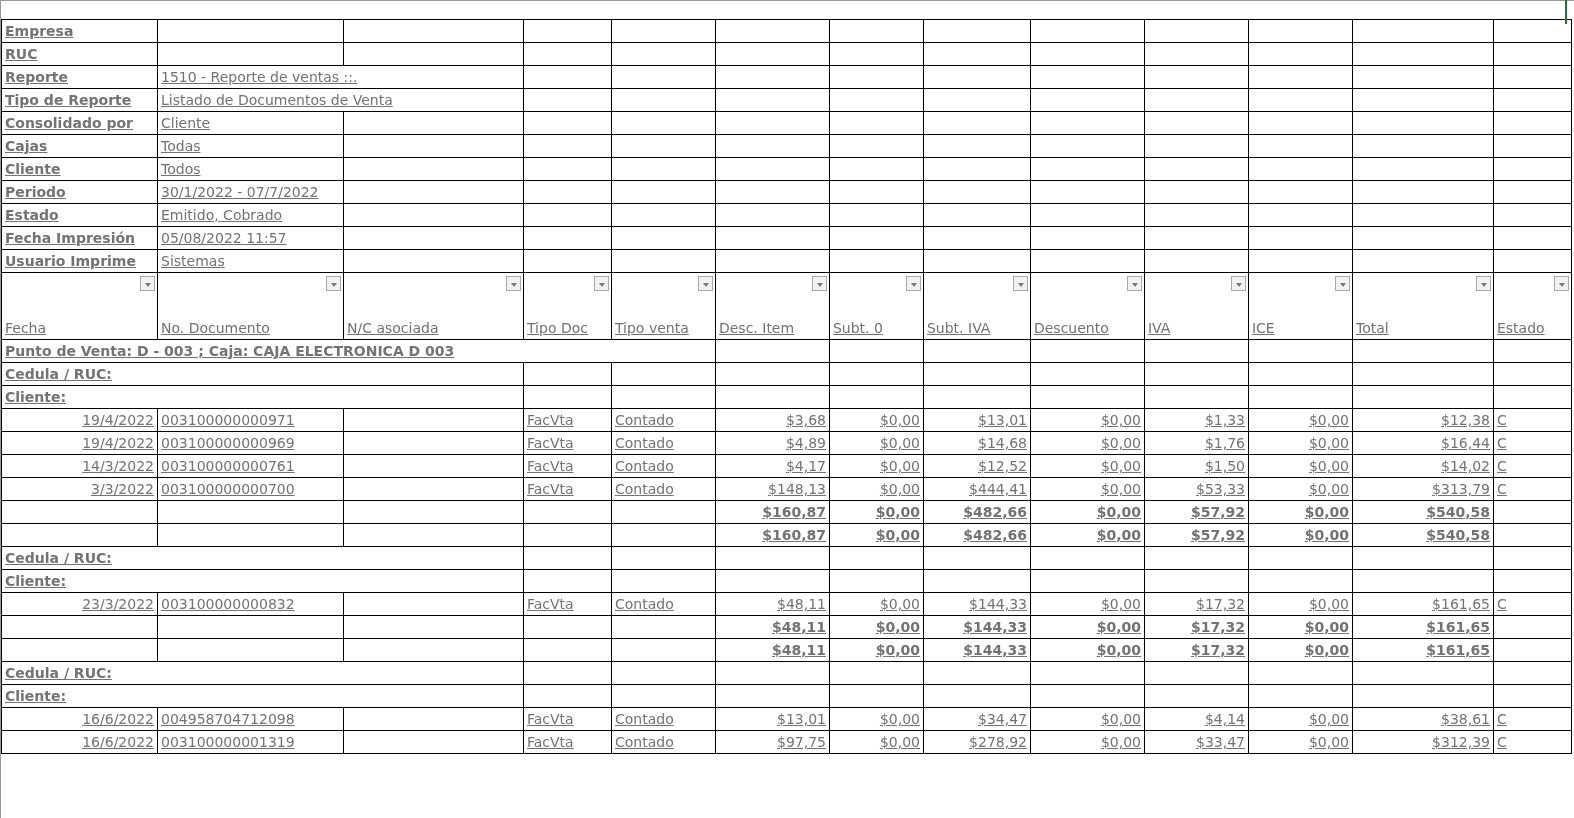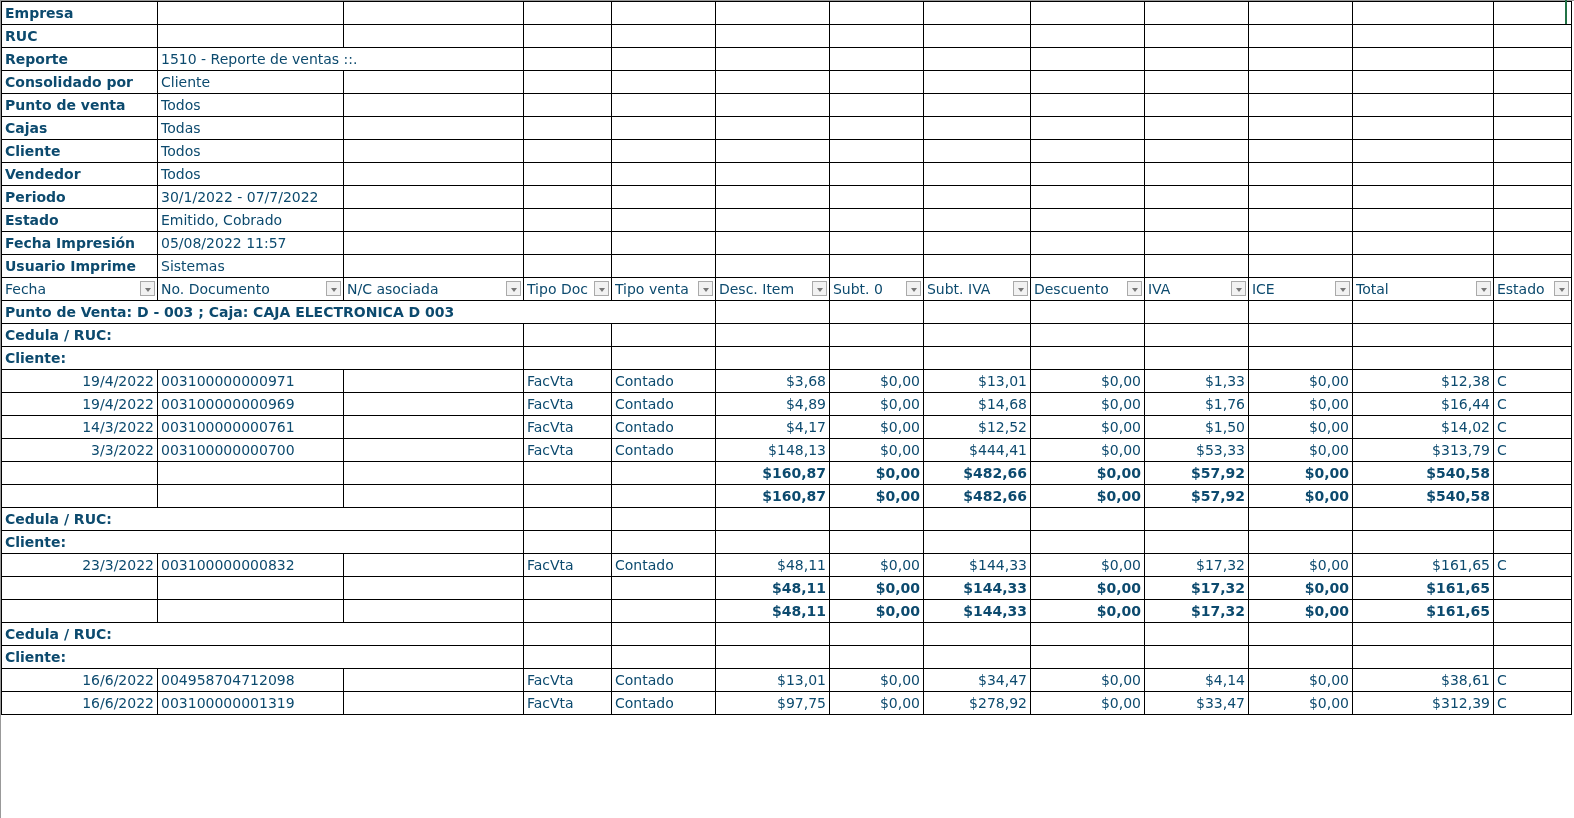--- a/index.html
+++ b/index.html
@@ -1,22 +1,22 @@
 <!DOCTYPE html>
 <html><head>
 <meta charset="utf-8">
 <style>
   html,body{margin:0;padding:0;background:#fff;}
   body{width:1574px;height:818px;overflow:hidden;position:relative;font-family:"DejaVu Sans","Liberation Sans",sans-serif;}
-  #sheet{position:absolute;left:1px;top:1px;border-collapse:collapse;table-layout:fixed;font-size:14px;color:#0c4a6e;}
+  #sheet{position:absolute;left:1px;top:19px;border-collapse:collapse;table-layout:fixed;font-size:14px;color:#737373;text-decoration:underline;}
   #sheet td{border:1px solid #000;height:23px;padding:0 3px;white-space:nowrap;overflow:hidden;line-height:22px;box-sizing:border-box;}
   #sheet td.b{font-weight:bold;font-family:"DejaVu Sans",sans-serif;font-size:14px;}
   #sheet td.r{text-align:right;}
   .hdr{position:relative;}
-  .hdr span.lbl{display:block;overflow:hidden;padding-right:20px;}
+  .hdr span.lbl{display:block;overflow:hidden;padding-right:20px;margin-top:44px;}
   .dd{position:absolute;right:2px;top:3px;width:15px;height:15px;border:1px solid #aaa;background:#f2f2f2;box-sizing:border-box;}
   .dd:after{content:"";position:absolute;left:4px;top:6px;border-left:3px solid transparent;border-right:3px solid transparent;border-top:4px solid #777;}
   .sel-edge{position:absolute;left:1565px;top:0;width:2px;height:24px;background:#217346;}
   .topline{position:absolute;left:0;top:0;width:1574px;height:1px;background:#999;}
   .leftline{position:absolute;left:0;top:0;width:1px;height:818px;background:#999;}
 </style>
 </head>
 <body>
 
 <div class="topline"></div>
@@ -77,81 +77,65 @@
         <td></td>
         <td></td>
         <td></td>
         <td></td>
         <td></td>
         <td></td>
         <td></td>
         <td></td>
       </tr>
       <tr>
+        <td class="b">Tipo de Reporte</td>
+        <td colspan="2">Listado de Documentos de Venta</td>
+        <td></td>
+        <td></td>
+        <td></td>
+        <td></td>
+        <td></td>
+        <td></td>
+        <td></td>
+        <td></td>
+        <td></td>
+        <td></td>
+      </tr>
+      <tr>
         <td class="b">Consolidado por</td>
         <td>Cliente</td>
         <td></td>
         <td></td>
         <td></td>
         <td></td>
         <td></td>
         <td></td>
         <td></td>
         <td></td>
         <td></td>
         <td></td>
         <td></td>
       </tr>
       <tr>
-        <td class="b">Punto de venta</td>
-        <td>Todos</td>
-        <td></td>
-        <td></td>
-        <td></td>
-        <td></td>
-        <td></td>
-        <td></td>
-        <td></td>
-        <td></td>
-        <td></td>
-        <td></td>
-        <td></td>
-      </tr>
-      <tr>
         <td class="b">Cajas</td>
         <td>Todas</td>
         <td></td>
         <td></td>
         <td></td>
         <td></td>
         <td></td>
         <td></td>
         <td></td>
         <td></td>
         <td></td>
         <td></td>
         <td></td>
       </tr>
       <tr>
         <td class="b">Cliente</td>
-        <td>Todos</td>
-        <td></td>
-        <td></td>
-        <td></td>
-        <td></td>
-        <td></td>
-        <td></td>
-        <td></td>
-        <td></td>
-        <td></td>
-        <td></td>
-        <td></td>
-      </tr>
-      <tr>
-        <td class="b">Vendedor</td>
         <td>Todos</td>
         <td></td>
         <td></td>
         <td></td>
         <td></td>
         <td></td>
         <td></td>
         <td></td>
         <td></td>
         <td></td>

